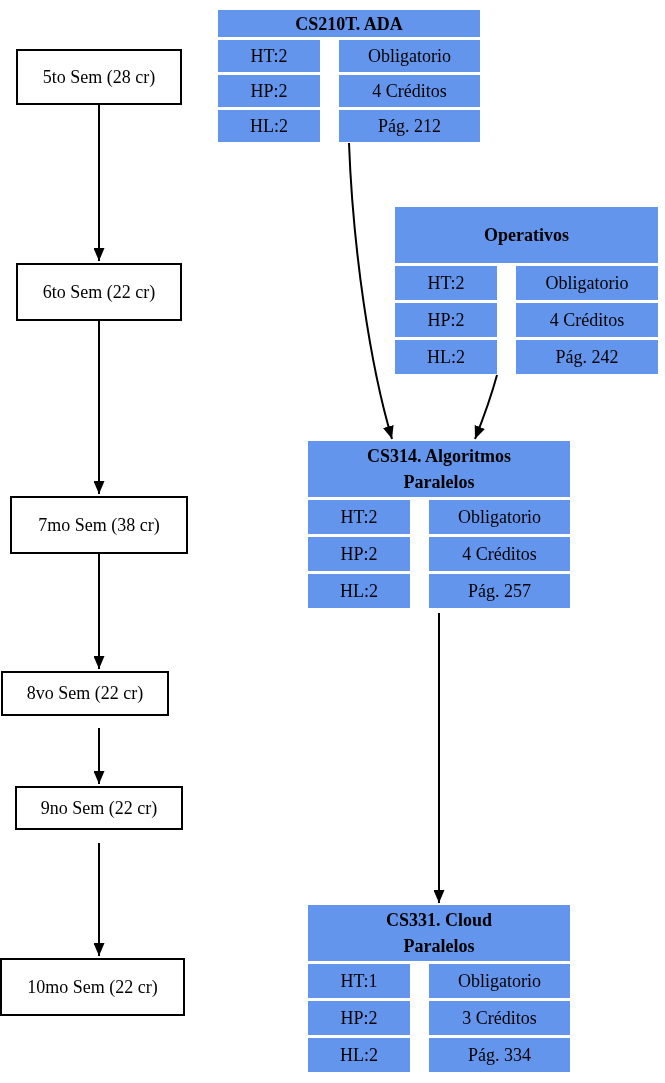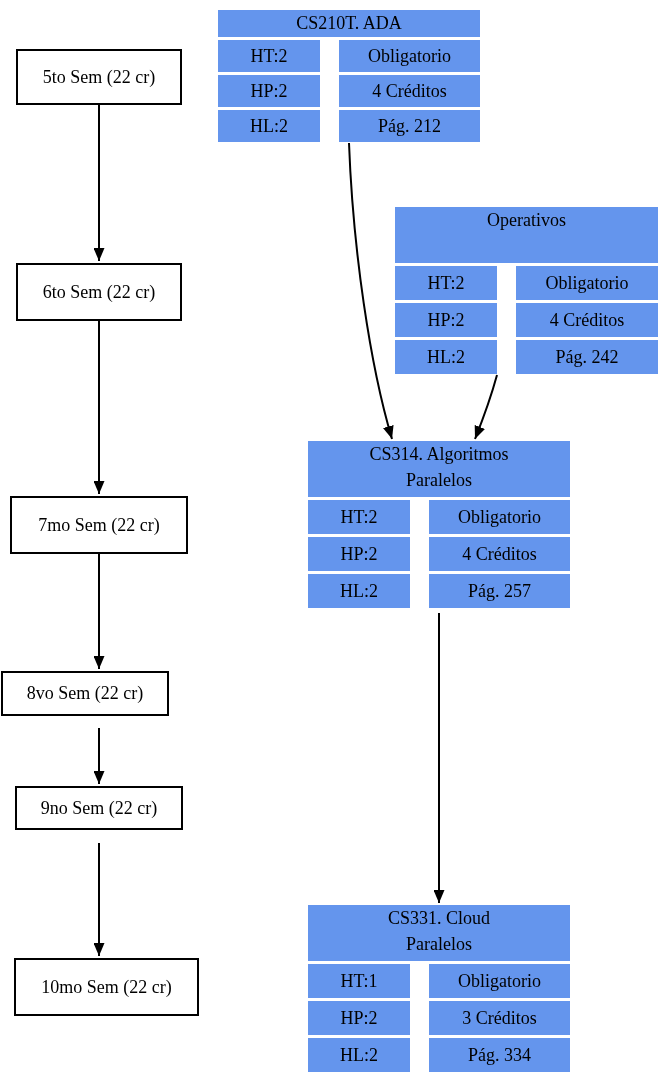--- a/index.html
+++ b/index.html
@@ -33,23 +33,24 @@
   }
 
   .card{
     position:absolute;
     display:flex;flex-direction:column;gap:3px;
   }
   .card-title{
     background:var(--course-card-bg);
     color:var(--course-card-text);
     display:flex;flex-direction:column;
-    align-items:center;justify-content:flex-start;
+    align-items:center;justify-content:center;
     font-size:18px;line-height:26px;
     text-align:center;
+    font-weight:bold;
   }
   .h1line .card-title{height:27px;}
   .h2line .card-title{height:56px;}
   .card-row{display:flex;gap:19px;}
   .h1line .card-row{height:32px;}
   .h2line .card-row{height:34px;}
   .cell{
     background:var(--course-card-bg);
     color:var(--course-card-text);
     display:flex;align-items:center;justify-content:center;
@@ -73,35 +74,35 @@
     <path class="edge-path" d="M99,321 L99,494" marker-end="url(#arrow)"></path>
     <path class="edge-path" d="M99,554 L99,669" marker-end="url(#arrow)"></path>
     <path class="edge-path" d="M99,728 L99,784" marker-end="url(#arrow)"></path>
     <path class="edge-path" d="M99,843 L99,956" marker-end="url(#arrow)"></path>
     <path class="edge-path" d="M349,143 C353,250 370,365 392,439" marker-end="url(#arrow)"></path>
     <path class="edge-path" d="M497,375 C491,397 483,419 475,439" marker-end="url(#arrow)"></path>
     <path class="edge-path" d="M439,613 L439,903" marker-end="url(#arrow)"></path>
   </svg>
 
   <div class="sem" style="left:16px;top:49px;width:166px;height:56px">
-    <span>5to Sem (22 cr)</span>
+    <span>5to Sem (28 cr)</span>
   </div>
   <div class="sem" style="left:16px;top:263px;width:166px;height:58px">
     <span>6to Sem (22 cr)</span>
   </div>
   <div class="sem" style="left:10px;top:496px;width:178px;height:58px">
-    <span>7mo Sem (22 cr)</span>
+    <span>7mo Sem (38 cr)</span>
   </div>
   <div class="sem" style="left:1px;top:671px;width:168px;height:45px">
     <span>8vo Sem (22 cr)</span>
   </div>
   <div class="sem" style="left:15px;top:786px;width:168px;height:44px">
     <span>9no Sem (22 cr)</span>
   </div>
-  <div class="sem" style="left:14px;top:958px;width:185px;height:58px">
+  <div class="sem" style="left:0;top:958px;width:185px;height:58px">
     <span>10mo Sem (22 cr)</span>
   </div>
 
   <div class="card h1line" style="left:218px;top:10px;width:262px">
     <div class="card-title">
       <div>CS210T. ADA</div>
     </div>
     <div class="card-row">
       <div class="cell l">HT:2</div>
       <div class="cell r">Obligatorio</div>

